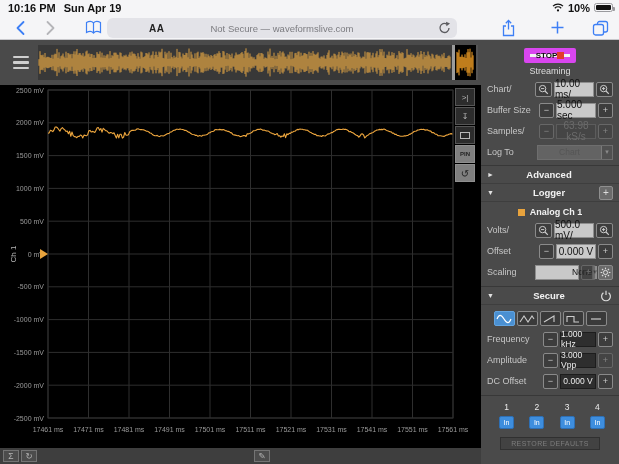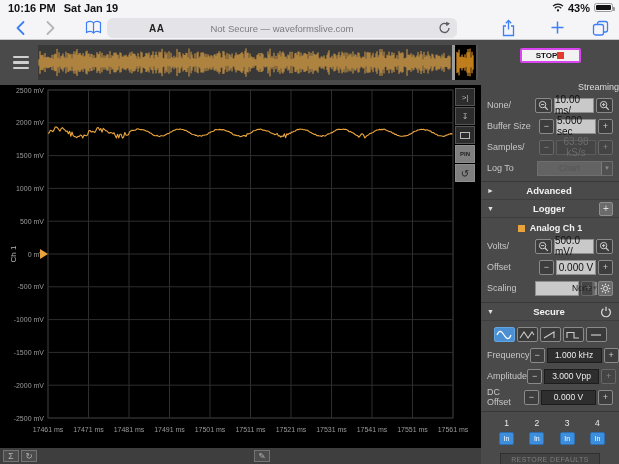--- a/index.html
+++ b/index.html
@@ -41,35 +41,35 @@
 
   .chart-footer { position:absolute; left:0; top:408px; width:481px; height:16px; background:#3e3e3e;
     display:flex; align-items:center; }
   .foot-btn { width:16px; height:12px; background:#4c4c4c; border:1px solid #747474; color:#b5b5b5;
     font-size:8.5px; line-height:10px; display:flex; align-items:center; justify-content:center; cursor:pointer; padding:0; }
 
   
   .panel { position:absolute; left:481px; top:0; width:138px; height:424px; background:#4a4a4a;
     color:#c6c6c6; font-size:9px; overflow:hidden; }
   .stop-row { display:flex; justify-content:center; margin-top:8px; }
-  .stop-btn { width:61px; height:15px; background:#f2f2f2; border:2px solid #d946ef; border-radius:2px;
+  .stop-btn { width:52px; height:15px; background:#f2f2f2; border:6px solid #d946ef; border-radius:2px;
     font-size:8px; font-weight:bold; color:#111; display:flex; align-items:center; justify-content:center; cursor:pointer; }
   .stop-btn .sq { width:7px; height:7px; background:#e23b2e; display:inline-block; }
-  .streaming { text-align:right; color:#ddd; font-size:9px; margin-top:19px; }
+  .streaming { text-align:center; color:#ddd; font-size:9px; margin-top:3px; }
 
   .prow { height:16px; margin:5px 6px 0 6px; display:flex; align-items:center; }
   .prow .lbl { flex:1; color:#c6c6c6; }
   .sqbtn { width:15px; height:15px; background:#3d3d3d; border:1px solid #8a8a8a; border-radius:2px;
     color:#ccc; font-size:9px; line-height:12px; display:flex; align-items:center; justify-content:center;
     cursor:pointer; padding:0; flex:none; }
   .magbtn { width:17px; }
   .val { height:15px; display:flex; align-items:center; justify-content:center; margin:0 2px; flex:none; }
   .val-light { width:40px; background:#c9c9c9; border:1px solid #8e8e8e; color:#111; font-size:10px; }
   .val-wide { width:40px; }
-  .val-dark { width:55px; background:#2e2e2e; border:1px solid #1d1d1d; color:#ececec; font-size:8.5px; }
+  .val-dark { width:36px; background:#2e2e2e; border:1px solid #1d1d1d; color:#ececec; font-size:8.5px; }
   .disabled-box { background:#454545 !important; border-color:#5c5c5c !important; color:#6c6c6c !important;text-align:center; }
   .dim { opacity:0.45; cursor:default; }
 
   .dropdown { height:15px; background:#c9c9c9; border:1px solid #8e8e8e; display:flex; align-items:center;
     color:#111; font-size:8.5px; cursor:pointer; flex:none; }
   .dropdown .dtext { flex:1; text-align:center; }
   .dropdown .caret { width:11px; height:100%; background:#8f8f8f; color:#3c3c3c; font-size:7px;
     display:flex; align-items:center; justify-content:center; border-left:1px solid #7a7a7a; }
   .dropdown.dis { background:#636363; color:#555; border-color:#6e6e6e; }
   .dropdown.dis .caret { background:#505050; color:#8a8a8a; }
@@ -100,31 +100,31 @@
   .restore-btn { width:100px; height:13px; background:#424242; border:1px solid #303030; color:#7d7d7d;
     font-size:7px; letter-spacing:0.4px; display:flex; align-items:center; justify-content:center; cursor:pointer; }
 </style>
 </head>
 <body>
 
 <div class="safari">
   <div class="status-row">
     <div class="status-left">
       <span>10:16 PM</span>
-      <span>Sat Jan 19</span>
+      <span>Sun Apr 19</span>
     </div>
     <div class="status-right">
       <span>
         <svg width="12" height="9" viewBox="0 0 12 9">
             <path d="M1 3.2 A7 7 0 0 1 11 3.2" fill="none" stroke="#111" stroke-width="1.2"></path>
             <path d="M2.8 5.2 A4.6 4.6 0 0 1 9.2 5.2" fill="none" stroke="#111" stroke-width="1.2"></path>
             <circle cx="6" cy="7.4" r="1.1" fill="#111"></circle>
           </svg>
       </span>
-      <span>43%</span>
+      <span>10%</span>
       <span class="batt">
           <span class="fill"></span>
           <span class="nub"></span>
         </span>
     </div>
   </div>
   <div class="nav-row">
     <button class="nav-btn" style="margin-left:10px;width:20px;">
       <svg width="11" height="16" viewBox="0 0 11 16">
           <polyline points="8.5,2 2.5,8 8.5,14" fill="none" stroke="#3d7ff5" stroke-width="1.8" stroke-linecap="round" stroke-linejoin="round"></polyline>
@@ -264,21 +264,21 @@
 
     <div class="stop-row">
       <button class="stop-btn">
         <span>STOP</span>
           <span class="sq"></span>
       </button>
     </div>
     <div class="streaming">Streaming</div>
 
     <div class="prow">
-      <span class="lbl">None/</span>
+      <span class="lbl">Chart/</span>
       <button class="sqbtn magbtn">
         <svg width="11" height="11" viewBox="0 0 11 11">
             <circle cx="4.6" cy="4.6" r="3.2" fill="none" stroke="#ccc" stroke-width="1"></circle>
             <line x1="7" y1="7" x2="9.8" y2="9.8" stroke="#ccc" stroke-width="1.2"></line>
             <line x1="3" y1="4.6" x2="6.2" y2="4.6" stroke="#ccc" stroke-width="1"></line>
           </svg>
       </button>
       <div class="val val-light val-wide">10.00 ms/</div>
       <button class="sqbtn magbtn">
         <svg width="11" height="11" viewBox="0 0 11 11">

